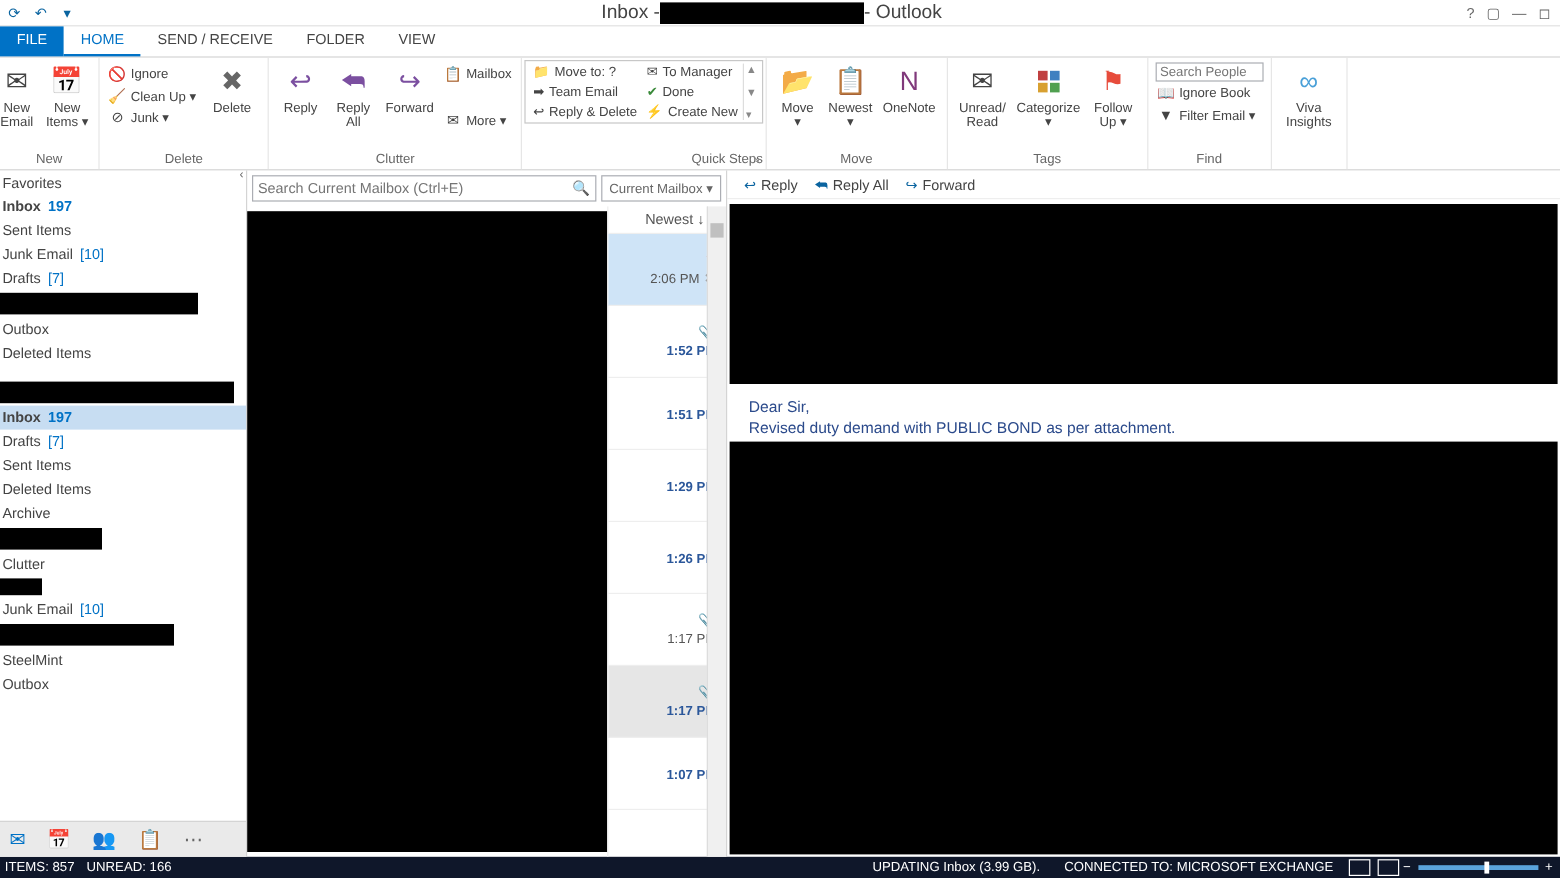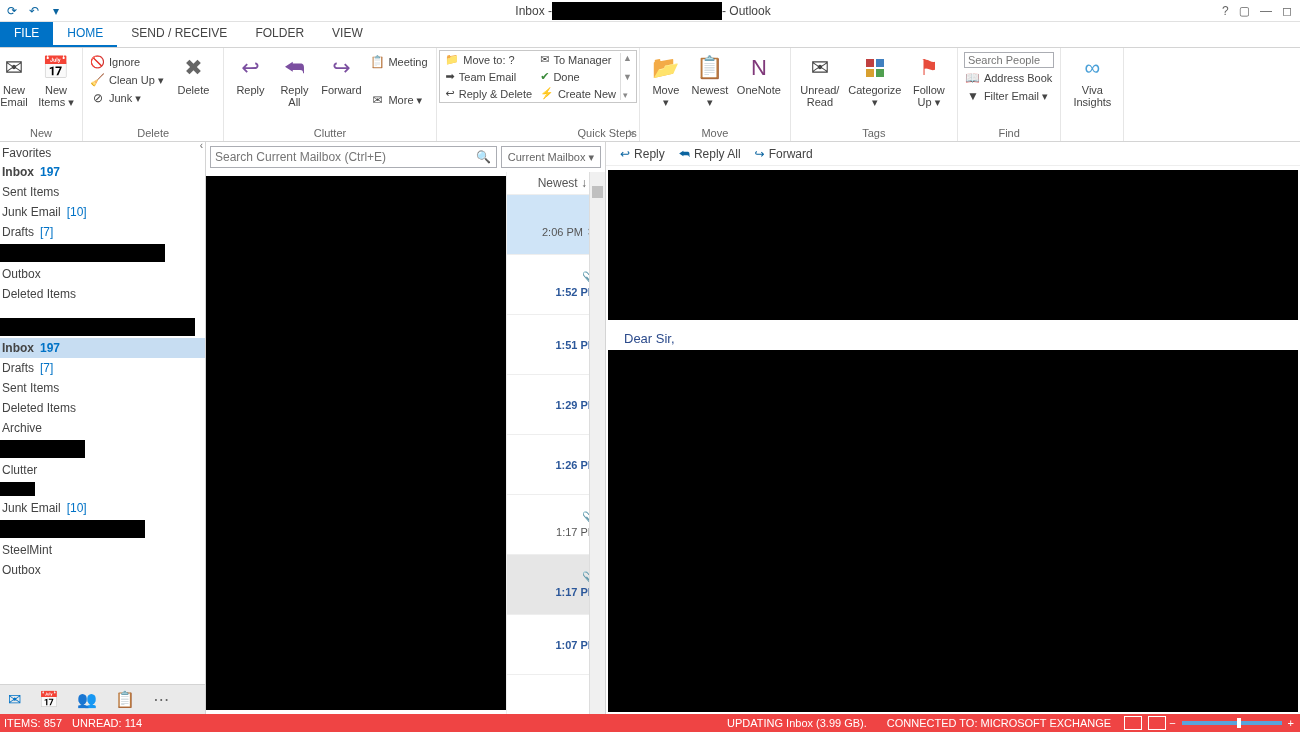--- a/index.html
+++ b/index.html
@@ -1,20 +1,20 @@
 <!DOCTYPE html>
 <html><head>
 <meta charset="utf-8">
 <style>
 * { box-sizing: border-box; margin: 0; padding: 0; font-family: "Segoe UI", sans-serif; }
 body { width: 1300px; height: 732px; overflow: hidden; background: #fff; font-size: 12px; color: #444; }
 .titlebar { height: 22px; background: #fff; display: flex; align-items: center; border-bottom: 1px solid #e1e1e1; }
 .titlebar .qat { display: flex; gap: 6px; padding-left: 4px; }
 .titlebar .qat span { width: 16px; height: 16px; display:flex; align-items:center; justify-content:center; color:#0a64a0; }
-.titlebar .title { flex: 1; text-align: center; font-size: 12px; display:flex; justify-content:center; align-items:center; gap:0; }
+.titlebar .title { flex: 1; text-align: center; font-size: 16px; display:flex; justify-content:center; align-items:center; gap:0; }
 .titlebar .title .redact { width: 170px; height: 18px; background:#000; display:inline-block; }
 .titlebar .wincontrols { display:flex; gap:10px; padding-right:8px; color:#666; }
 .tabs { height: 26px; display: flex; align-items: stretch; border-bottom: 1px solid #d4d4d4; }
 .tabs .tab { padding: 4px 14px; font-size: 12px; color: #444; cursor:pointer; }
 .tabs .tab.file { background:#0072c6; color:#fff; }
 .tabs .tab.active { color:#0072c6; border-bottom:2px solid #0072c6; }
 .ribbon { height: 94px; display:flex; border-bottom:1px solid #d4d4d4; }
 .group { border-right:1px solid #e6e6e6; padding:2px 6px 0 6px; display:flex; flex-direction:column; justify-content:space-between; }
 .group .body { display:flex; gap:4px; flex:1; align-items:flex-start; }
 .group .label { text-align:center; font-size:11px; color:#666; padding-bottom:2px; white-space:nowrap; }
@@ -61,21 +61,21 @@
 .msgitem .x { color:#888; font-size:12px; margin-left:4px; }
 .msgcol .scroll { position:absolute; right:0; top:0; bottom:0; width:16px; background:#f0f0f0; border-left:1px solid #ddd; }
 .msgcol .scroll .thumb { position:absolute; top:14px; left:2px; right:2px; height:12px; background:#c0c0c0; }
 .reading { flex:1; display:flex; flex-direction:column; }
 .readtoolbar { height:24px; display:flex; align-items:center; gap:14px; padding-left:14px; border-bottom:1px solid #eee; }
 .readtoolbar .rbtn { display:flex; align-items:center; gap:4px; font-size:12px; cursor:pointer; }
 .readtoolbar .rbtn .ic { color:#0a64a0; }
 .reading .redactbig1 { background:#000; margin:4px 2px 0 2px; height:150px; }
 .reading .bodytext { padding:10px 0 2px 18px; font-size:13px; color:#2b4a8b; line-height:1.4; }
 .reading .redactbig2 { background:#000; margin:0 2px 2px 2px; flex:1; }
-.status { height:18px; background:#ef4444; color:#fff; display:flex; align-items:center; font-size:11px; }
+.status { height:18px; background:#0f172a; color:#fff; display:flex; align-items:center; font-size:11px; }
 .status .left { padding-left:4px; }
 .status .spacer { flex:1; }
 .status .chunk { padding:0 10px; }
 .status .viewbtn { width:18px; height:14px; border:1px solid #fff; margin:0 3px; }
 .status .zoom { width:100px; height:4px; background:#5aa3db; position:relative; margin:0 6px; }
 .status .zoom .th { position:absolute; left:55%; top:-3px; width:4px; height:10px; background:#fff; }
 svg { display:block; }
 </style>
 </head>
 <body>
@@ -159,21 +159,21 @@
         <div class="lbl" style="white-space:pre">Reply
 All</div>
       </div>
       <div class="bigbtn" style="width:46px">
         <div class="ico" style="color:#7b4fa0">↪</div>
         <div class="lbl">Forward</div>
       </div>
       <div class="smallstack">
         <div class="smallbtn">
             <span class="ic">📋</span>
-            <span>Meeting</span>
+            <span>Mailbox</span>
           </div>
         <div style="height:18px"></div>
         <div class="smallbtn">
             <span class="ic">✉</span>
             <span>More ▾</span>
           </div>
       </div>
     </div>
     <div class="label">Clutter</div>
   </div>
@@ -269,21 +269,21 @@
     </div>
     <div class="label">Tags</div>
   </div>
 
   <div class="group">
     <div class="body">
       <div class="findcol">
         <input placeholder="Search People" style="">
         <div class="smallbtn">
             <span class="ic">📖</span>
-            <span>Address Book</span>
+            <span>Ignore Book</span>
           </div>
         <div class="smallbtn">
             <span class="ic">▼</span>
             <span>Filter Email ▾</span>
           </div>
       </div>
     </div>
     <div class="label">Find</div>
   </div>
 
@@ -446,28 +446,29 @@
           <span>Reply All</span>
         </div>
       <div class="rbtn">
           <span class="ic">↪</span>
           <span>Forward</span>
         </div>
     </div>
     <div class="redactbig1"></div>
     <div class="bodytext">
       <div>Dear Sir,</div>
+      <div>Revised duty demand with PUBLIC BOND as per attachment.</div>
     </div>
     <div class="redactbig2"></div>
   </div>
 </div>
 
 <div class="status">
   <span class="left">ITEMS: 857</span>
-  <span class="chunk">UNREAD: 114</span>
+  <span class="chunk">UNREAD: 166</span>
   <span class="spacer"></span>
   <span class="chunk">UPDATING Inbox (3.99 GB).</span>
   <span class="chunk">CONNECTED TO: MICROSOFT EXCHANGE</span>
   <span class="viewbtn"></span>
   <span class="viewbtn"></span>
   <span>−</span>
   <div class="zoom">
       <div class="th"></div>
     </div>
   <span style="padding-right:6px">+</span>

